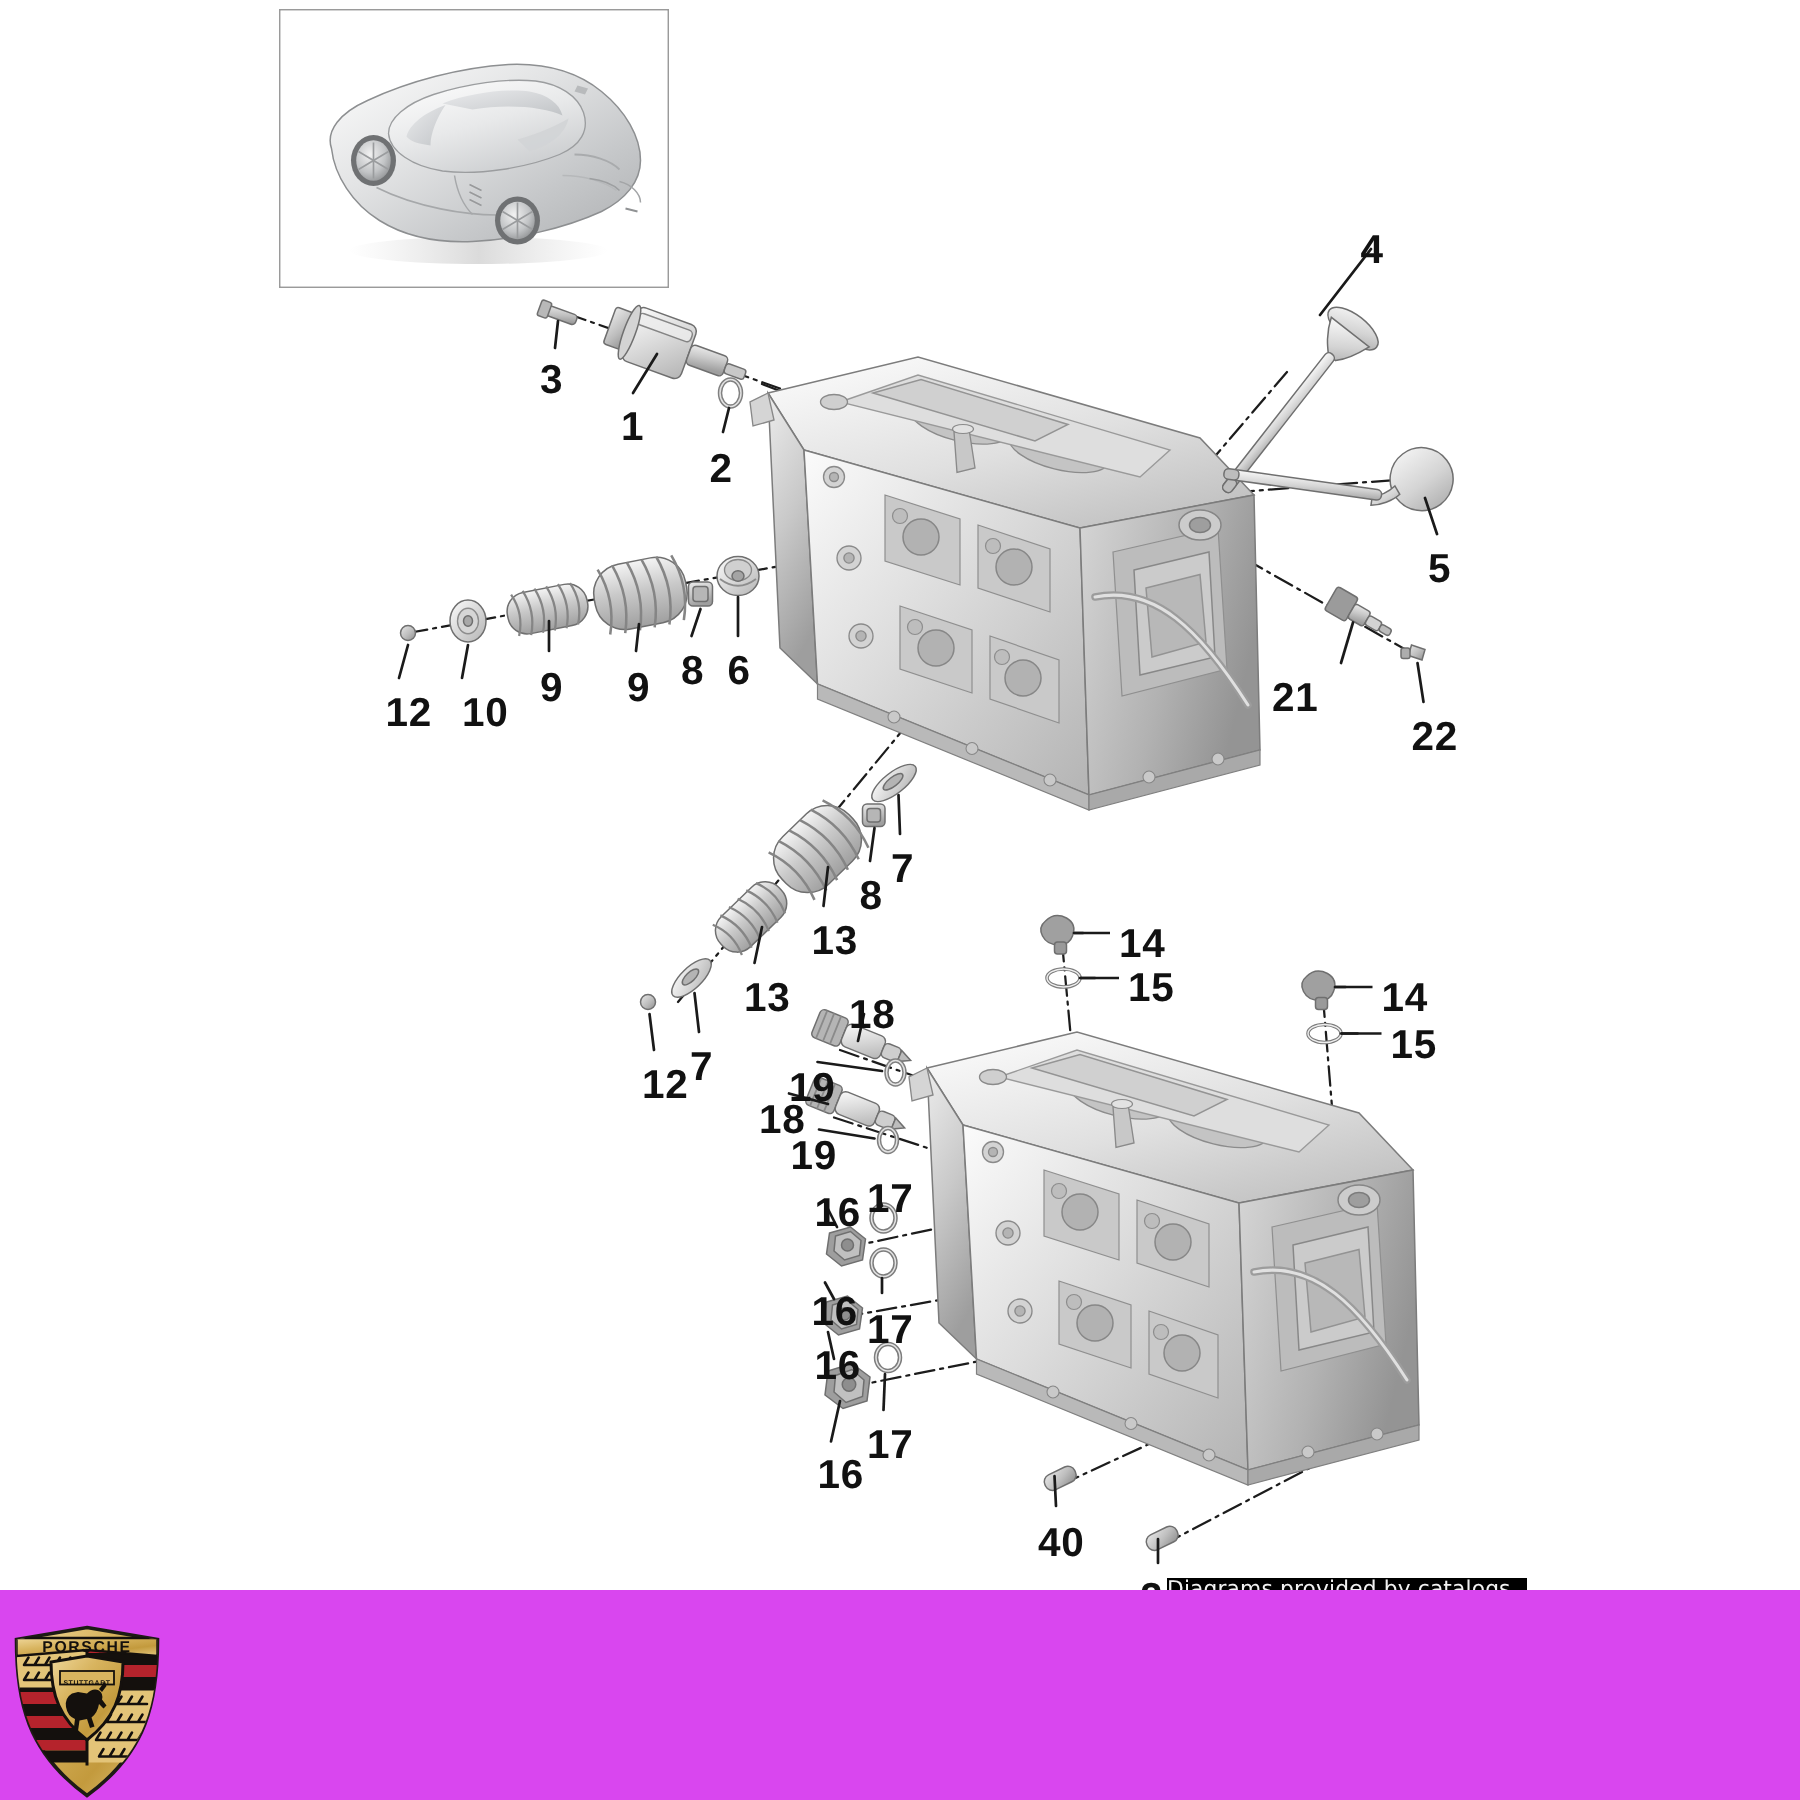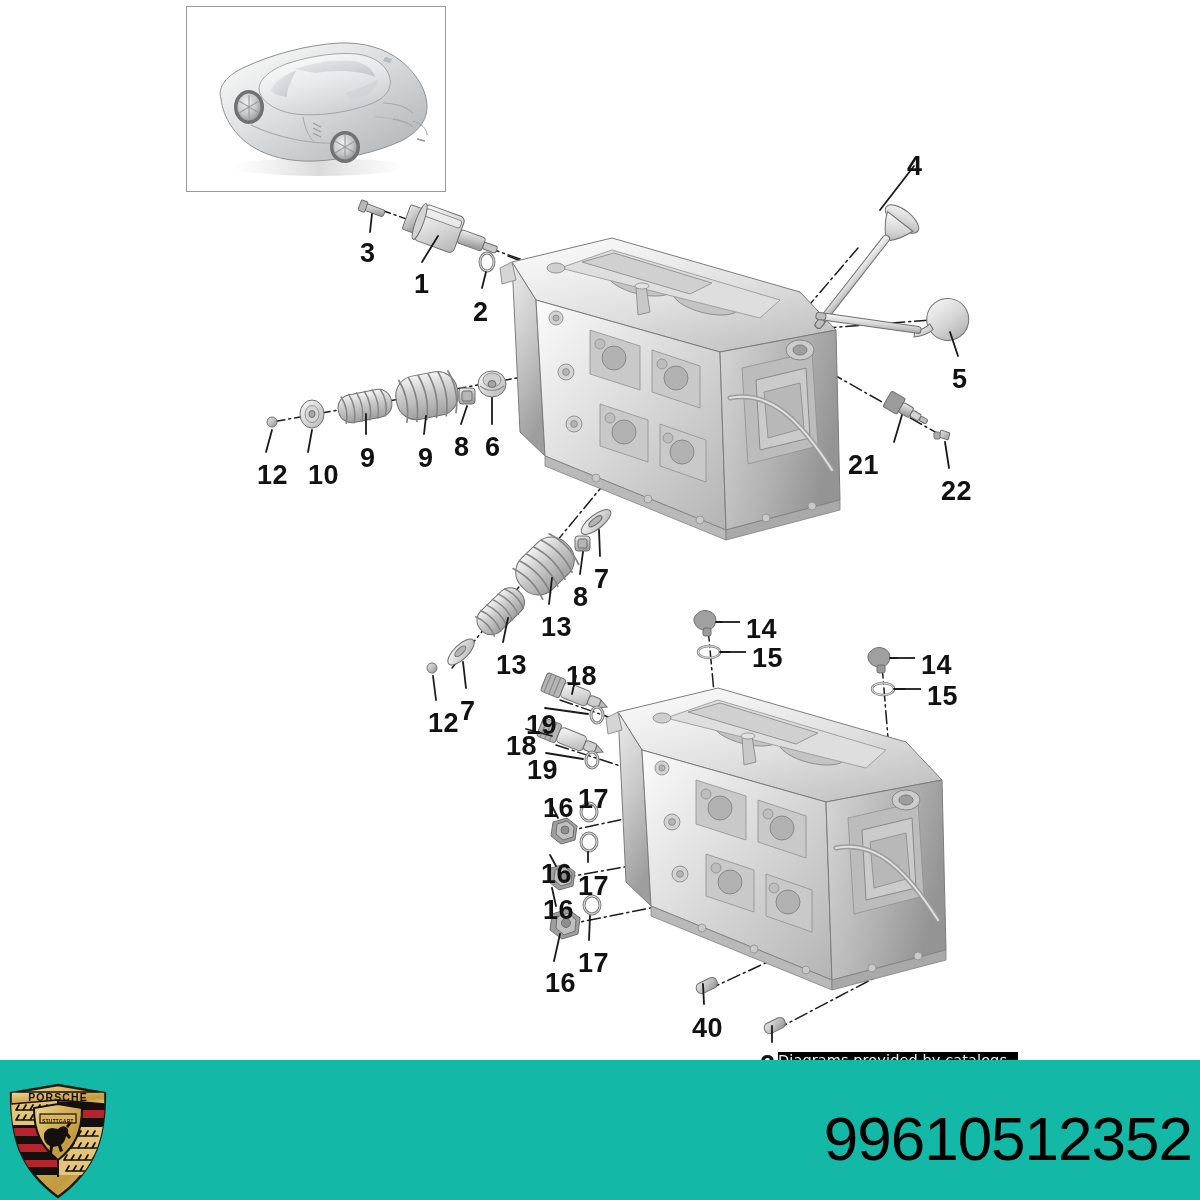--- a/index.html
+++ b/index.html
@@ -25,21 +25,21 @@
   
   .callout{
     position:absolute;
     font-family:"Liberation Sans","DejaVu Sans",sans-serif;
     font-size:27px;font-weight:700;line-height:1;color:#111;
     letter-spacing:.5px;white-space:nowrap;
     user-select:none;
   }
 
   
-  #footer{position:absolute;left:0;top:1060px;width:1200px;height:140px;background:#14b8a6;}
+  #footer{position:absolute;left:0;top:1060px;width:1200px;height:140px;background:#d946ef;}
   #porsche-crest{position:absolute;left:6px;top:22px;width:104px;height:118px;}
   #porsche-crest svg{display:block;width:100%;height:100%;}
   #part-number{
     position:absolute;right:8px;top:1108px;
     font-family:"Liberation Sans","DejaVu Sans",sans-serif;
     font-size:62px;font-weight:400;letter-spacing:-1px;color:#000;
     line-height:1;
   }
 
   
@@ -740,15 +740,14 @@
           </g>
         </g>
 
         <text x="52" y="19" text-anchor="middle" font-family="Liberation Sans, sans-serif" font-size="10.5" font-weight="700" fill="#14100d" letter-spacing="1.1">PORSCHE</text>
 
         <text x="52" y="41" text-anchor="middle" font-family="Liberation Sans, sans-serif" font-size="4.6" font-weight="700" fill="#14100d" letter-spacing=".4">STUTTGART</text>
       </svg>
     </div>
   </div>
 
-  <div id="part-number">99610512352</div>
 
 </div>
 
 </body></html>

